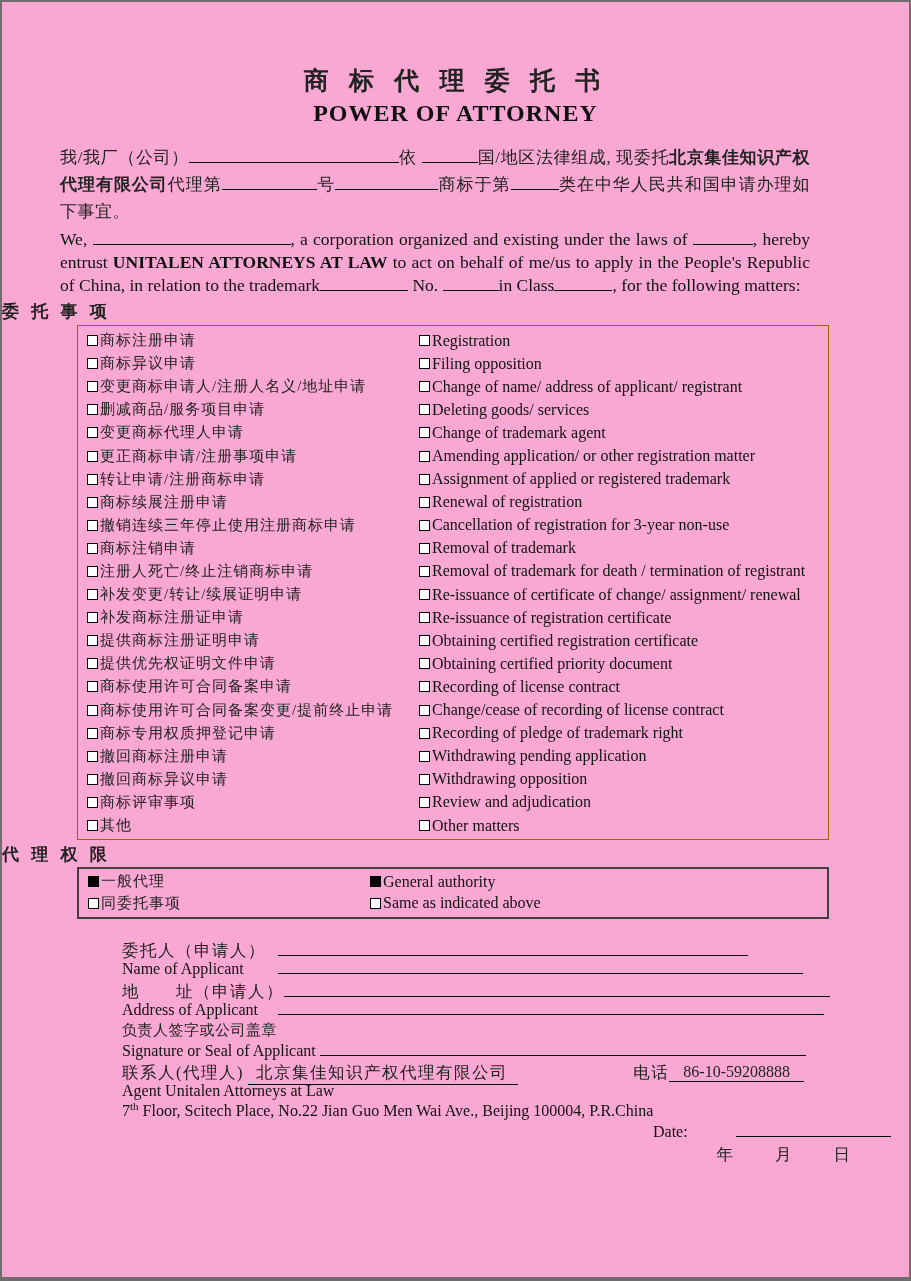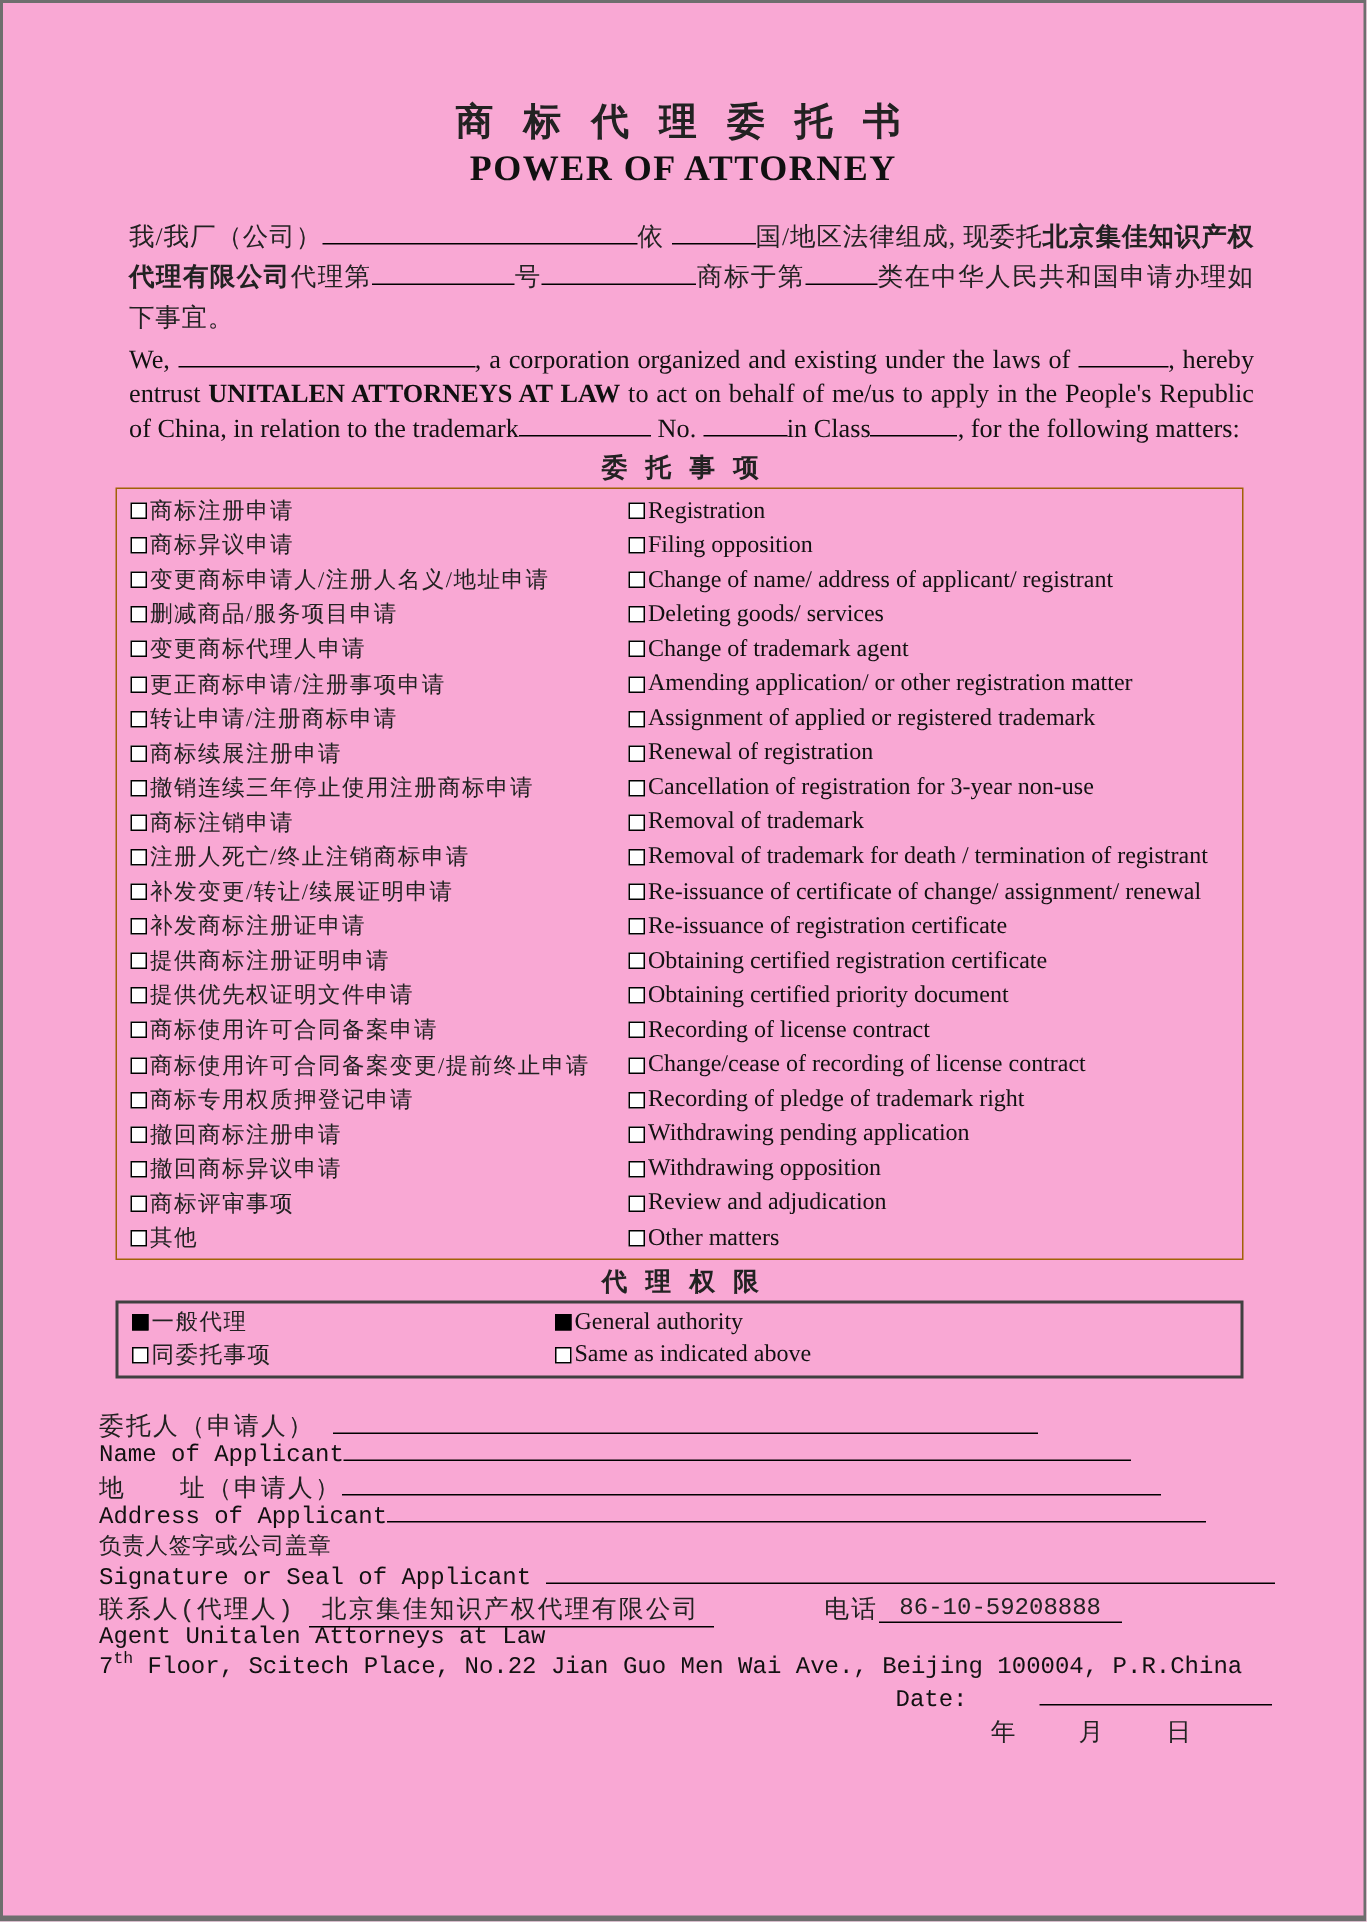--- a/index.html
+++ b/index.html
@@ -13,45 +13,45 @@
     overflow:hidden;
   }
   .title-zh {
     margin-top:62px; text-align:center; font-size:25px; font-weight:600;
     letter-spacing:7px; color:#222;
   }
   .title-en {
     margin-top:3px; text-align:center; font-size:24px; font-weight:600;
     letter-spacing:1px; color:#111;
   }
-  .para { width:750px; margin-left:84px; text-align:justify; }
+  .para { width:750px; margin-left:58px; text-align:justify; }
   .para.zh { margin-top:17px; font-size:17px; line-height:27px; letter-spacing:0.5px; color:#222; }
   .para.en { margin-top:3px; font-size:17.5px; line-height:23px; color:#111; }
   .blank { display:inline-block; border-bottom:1px solid #000; height:15px; vertical-align:baseline; }
   .w210{width:210px}.w56{width:56px}.w95{width:95px}.w103{width:103px}.w48{width:48px}
   .w198{width:198px}.w60{width:60px}.w88{width:88px}.w56b{width:56px}.w58{width:58px}
-  .sec-head { text-align:center; font-weight:700; font-size:17px; letter-spacing:4px; margin-top:3px; color:#222; }
+  .sec-head { text-align:left; font-weight:700; font-size:17px; letter-spacing:4px; margin-top:3px; color:#222; }
   .matters-box {
     margin:2px 0 0 75px; width:752px; border:1px solid #a16207; padding:3px 0 2px 9px;
   }
   .matters-row { display:flex; height:23.1px; align-items:center; }
   .cell { display:flex; align-items:center; white-space:nowrap; overflow:visible; }
   .cell.zh { width:332px; flex:none; font-size:15px; letter-spacing:1px; color:#222; }
   .cell.en { flex:1; font-size:16px; color:#111; }
   .cb {
     display:inline-block; width:11px; height:11px; border:1px solid #000;
     margin-right:2px; flex:none; background:#fff;
   }
   .cb.checked { background:#000; }
   .auth-box {
     margin:1px 0 0 75px; width:752px; border:2px solid #404040; padding:2px 0 3px 9px;
   }
   .auth-row { display:flex; height:21.5px; align-items:center; }
   .auth-row .cell.zh { width:282px; }
-  .footer { margin:21px 0 0 64px; width:760px; font-size:16px;font-family:Liberation Mono, monospace; }
+  .footer { margin:21px 0 0 120px; width:760px; font-size:16px; }
   .fline { display:flex; align-items:baseline; height:20.3px; white-space:nowrap; }
   .flabel-zh { font-size:16.5px; letter-spacing:1.5px; color:#222; }
   .minw { display:inline-block; min-width:156px; }
   .uline { display:inline-block; border-bottom:1px solid #000; height:14px; flex:none; }
   .uval { border-bottom:1px solid #000; padding:0 10px 0 8px; color:#222; }
   .sig-zh { font-size:15px; letter-spacing:0.5px; color:#222; }
   .phone-group { margin-left:auto; margin-right:78px; display:flex; align-items:center; }
   .date-line { margin-top:0.5px;gap:48px; }
   .date-label { margin-left:531px; }
   .ymd { display:flex; margin-left:auto; padding-right:32px; gap:42px; font-size:16.5px; color:#222; }

